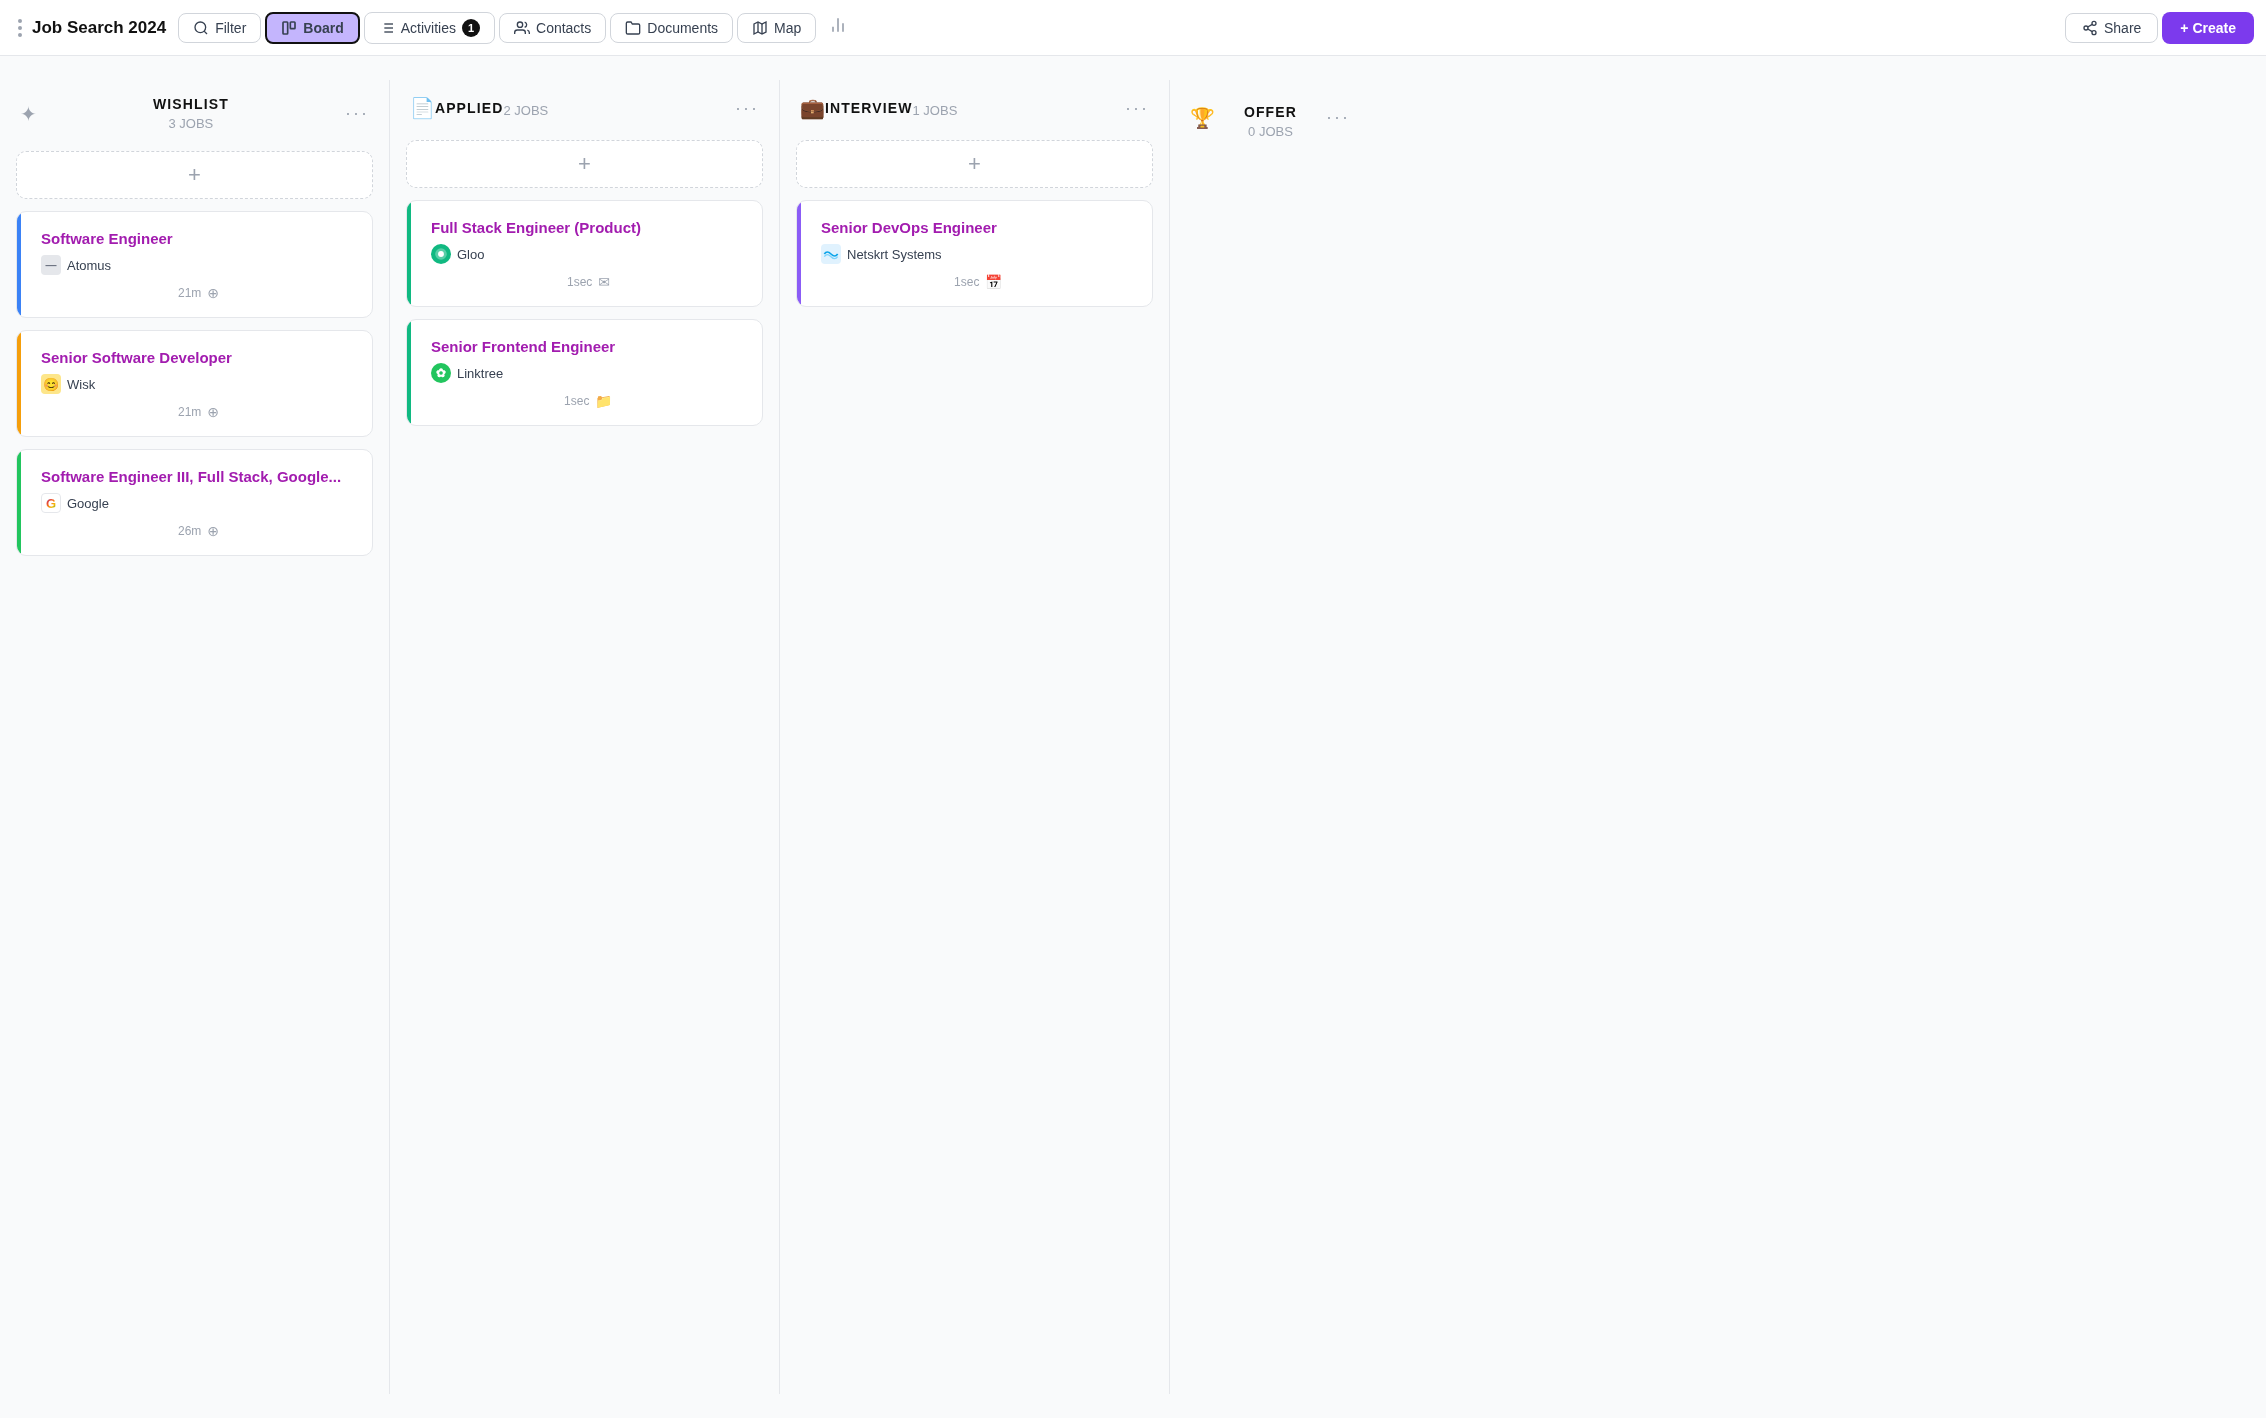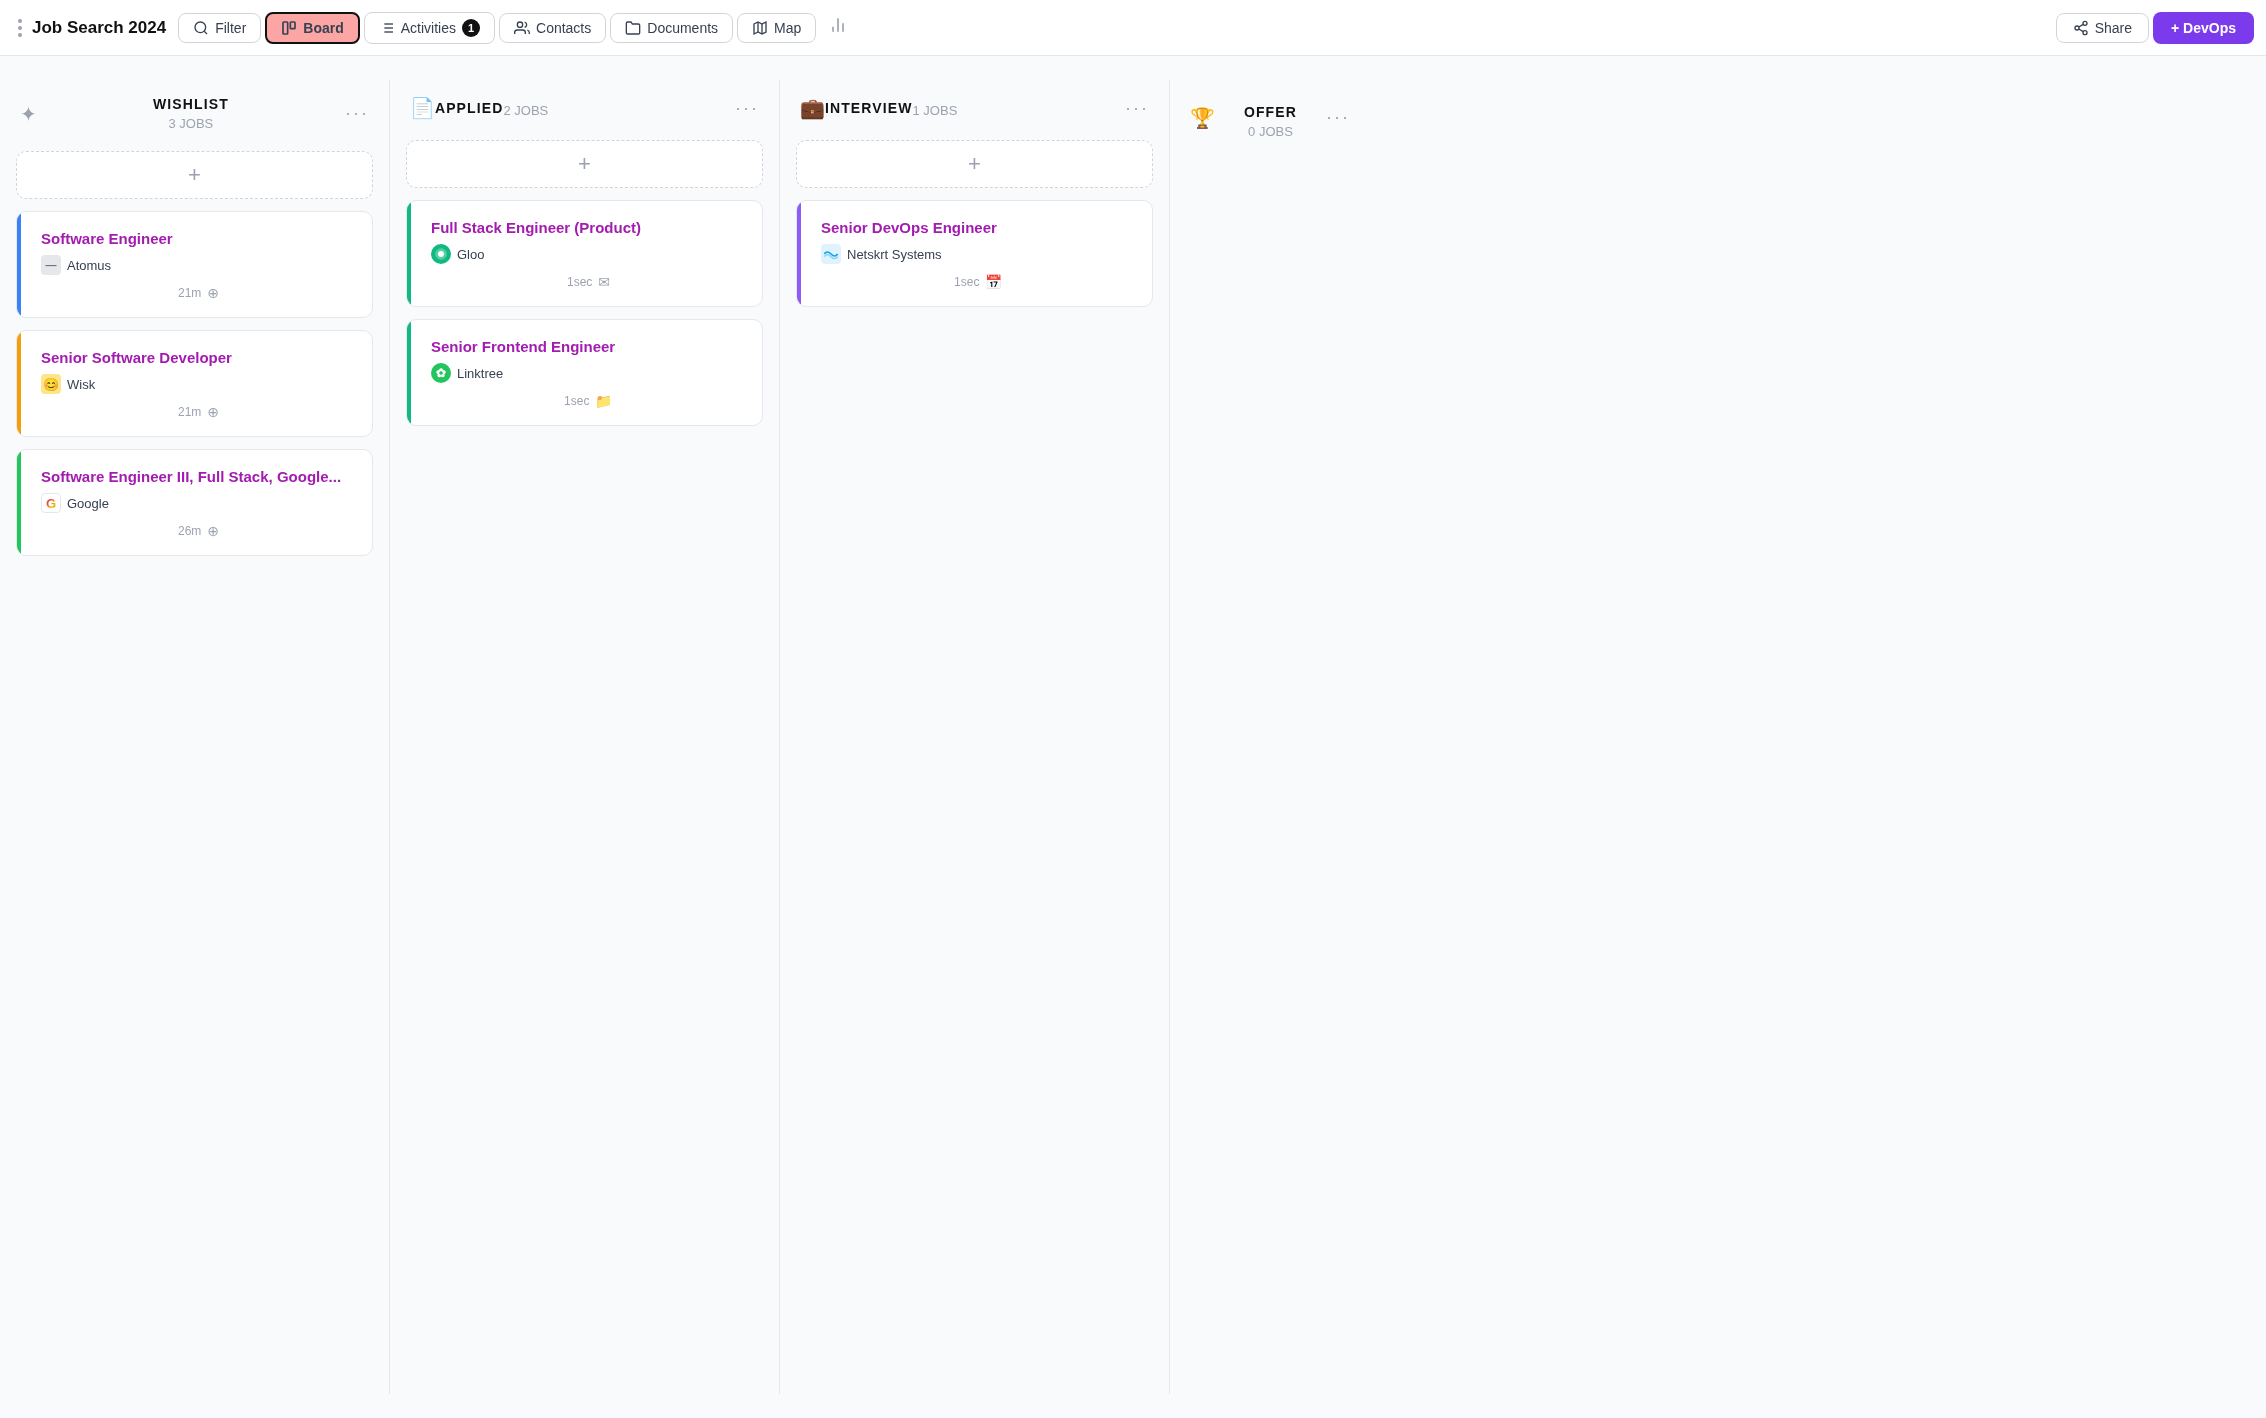--- a/index.html
+++ b/index.html
@@ -22,21 +22,21 @@
     .project-title {
       font-size: 17px; font-weight: 700; color: #111; margin-right: 8px; white-space: nowrap;
     }
     .btn {
       display: flex; align-items: center; gap: 6px;
       border: 1px solid #d1d5db; border-radius: 8px;
       padding: 6px 14px; font-size: 14px; font-weight: 500;
       background: #fff; cursor: pointer; color: #374151;
       white-space: nowrap;
     }
-    .btn.active { background: #fca5a5; border: 2px solid #111; font-weight: 600; }
+    .btn.active { background: #c4b5fd; border: 2px solid #111; font-weight: 600; }
     .nav-gap { flex: 1; }
     .btn-share {
       display: flex; align-items: center; gap: 6px;
       border: 1px solid #d1d5db; border-radius: 8px;
       padding: 6px 16px; font-size: 14px; font-weight: 500;
       background: #fff; cursor: pointer; color: #374151;
     }
     .btn-create {
       display: flex; align-items: center; gap: 6px;
       border: none; border-radius: 8px;
@@ -220,21 +220,21 @@
     <svg width="16" height="16" viewBox="0 0 24 24" fill="none" stroke="currentColor" stroke-width="2">
         <circle cx="18" cy="5" r="3"></circle>
         <circle cx="6" cy="12" r="3"></circle>
         <circle cx="18" cy="19" r="3"></circle>
         <line x1="8.59" y1="13.51" x2="15.42" y2="17.49"></line>
         <line x1="15.41" y1="6.51" x2="8.59" y2="10.49"></line>
       </svg>
     <span>Share</span>
   </button>
   <button class="btn-create">
-    <span>+ DevOps</span>
+    <span>+ Create</span>
   </button>
 </nav>
 
 <div class="board" id="board-container">
     <div class="column">
       <div class="col-header">
         <div class="col-header-top">
           <span class="col-icon">✦</span>
           <div style="display: flex; flex-direction: column; align-items: center; flex: 1 1 0%;">
             <span class="col-title">WISHLIST</span>

